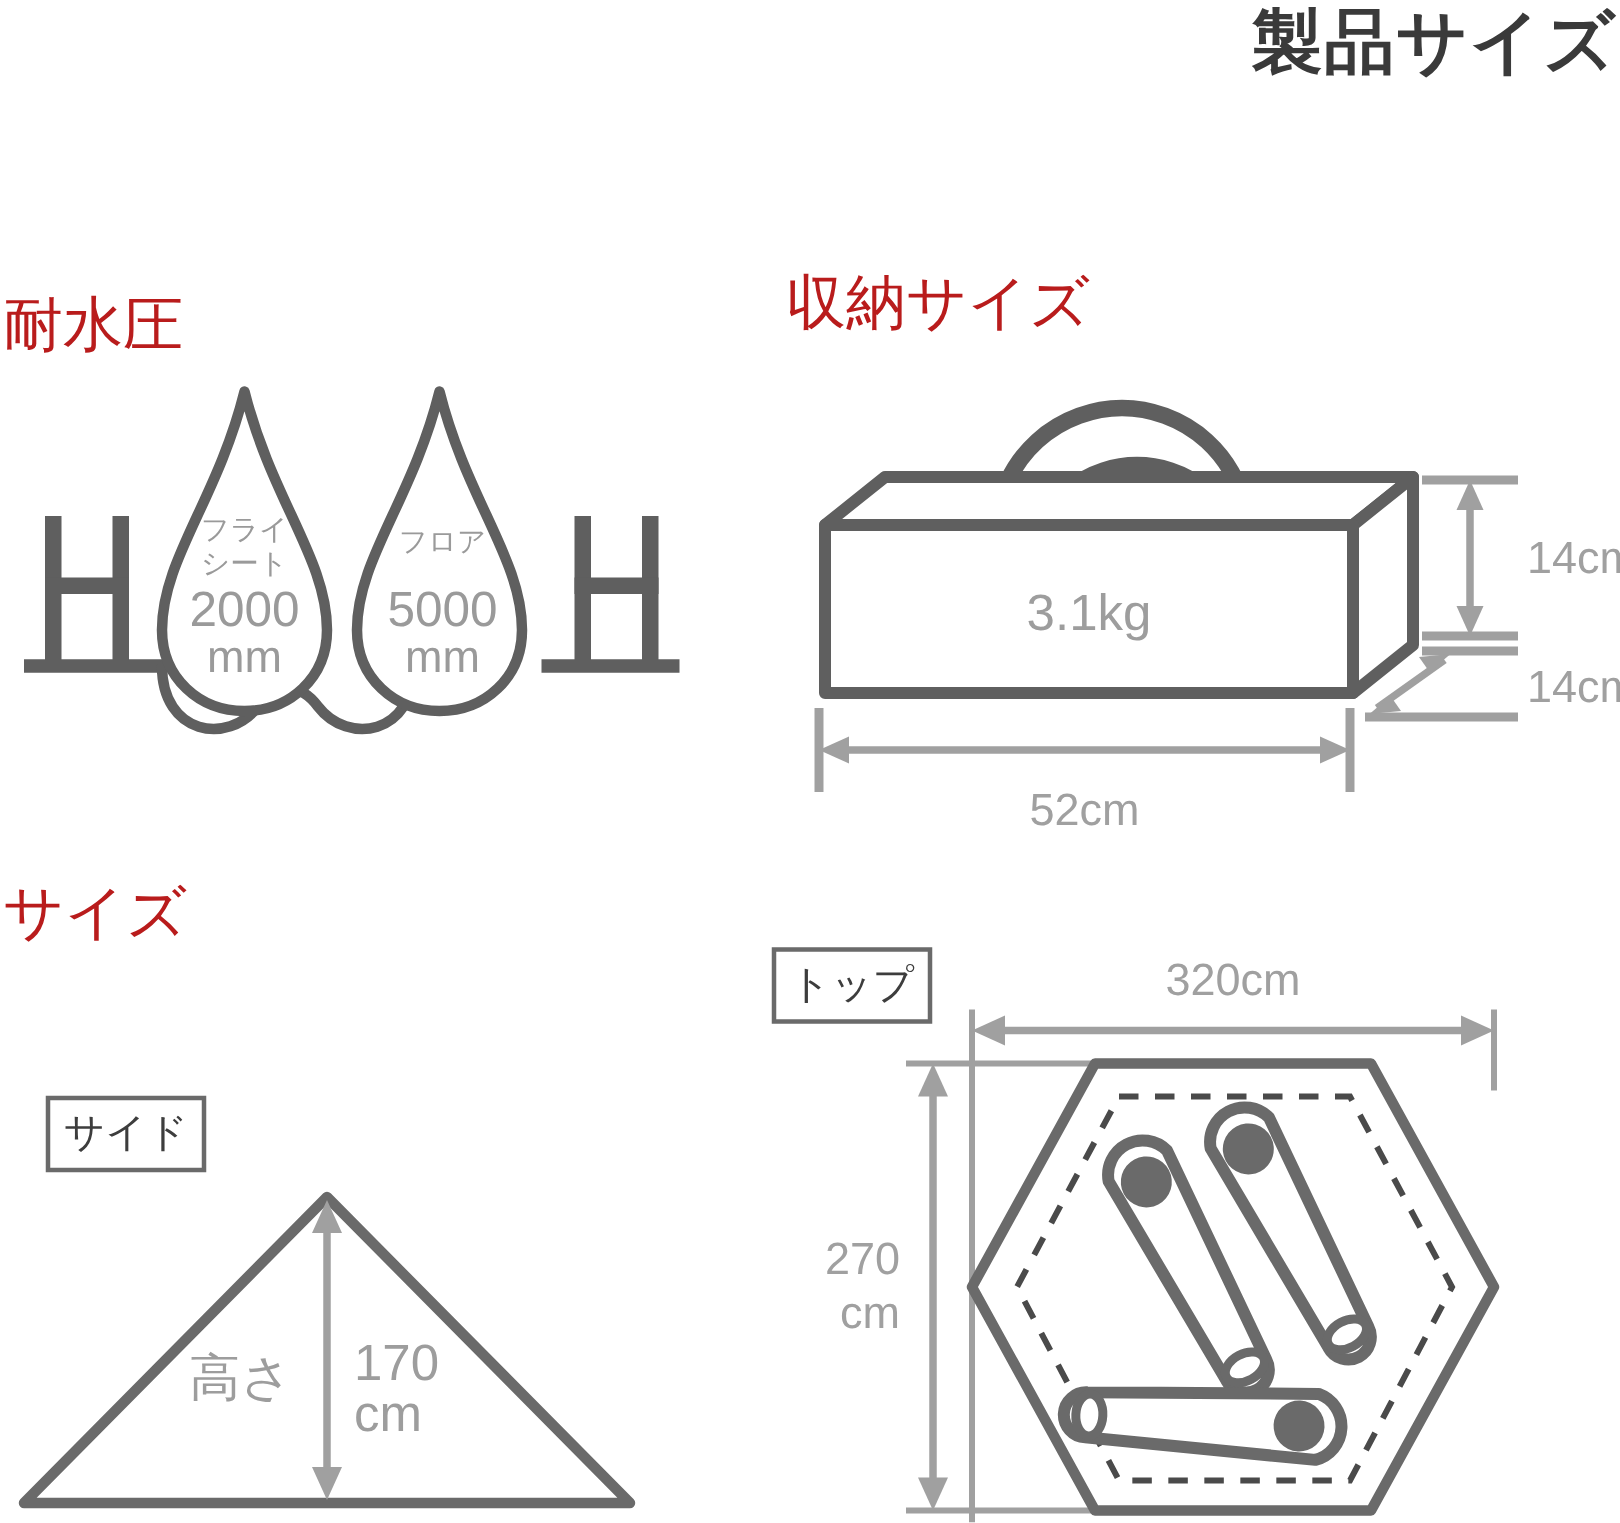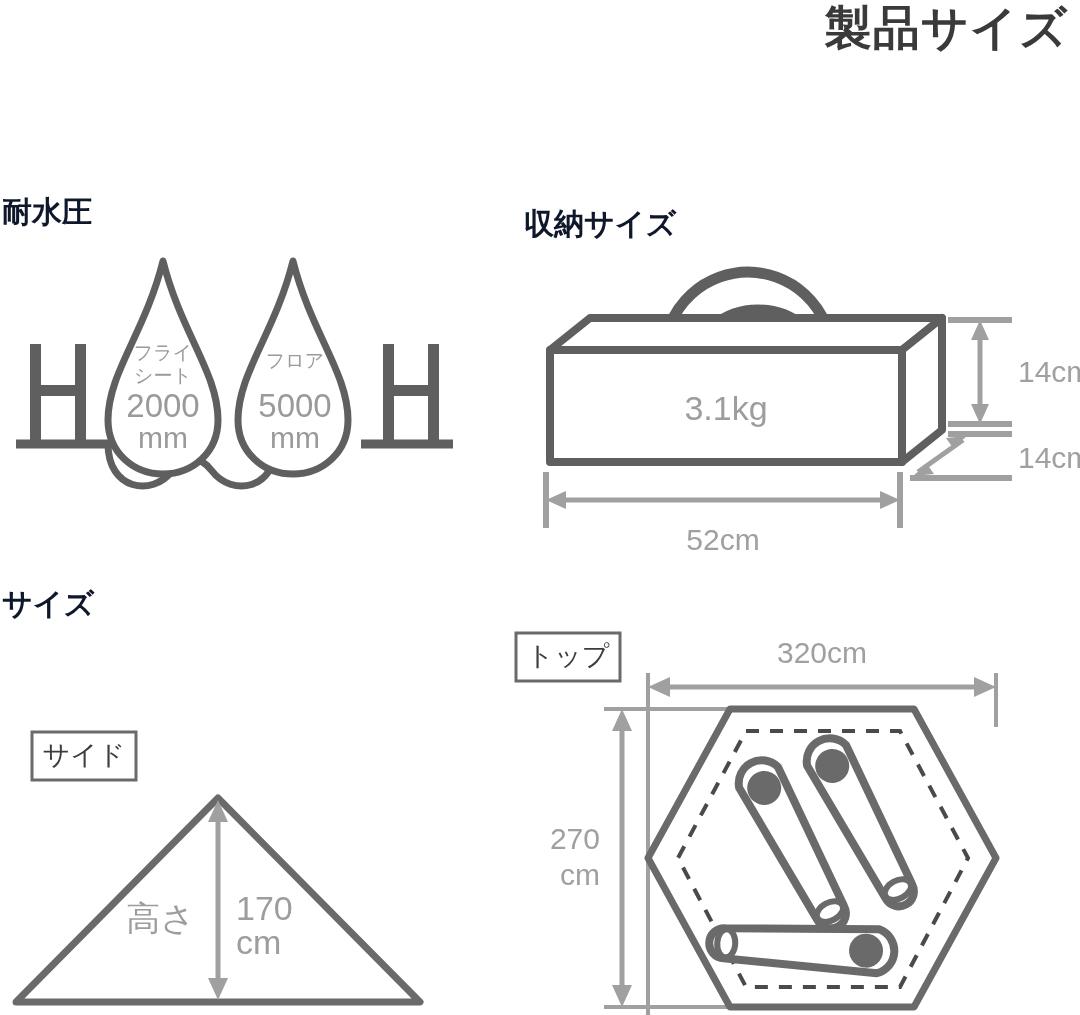--- a/index.html
+++ b/index.html
@@ -14,40 +14,40 @@
     font-family: "Liberation Sans", "DejaVu Sans", sans-serif;
     overflow: hidden;
   }
   .page {
     position: absolute;
     inset: 0;
   }
   
   #main-title {
     position: absolute;
-    right: 12px;
+    right: 2px;
     top: 4px;
     font-size: 47px;
     font-weight: 700;
     color: #3a3a3a;
     letter-spacing: 1px;
     line-height: 1;
     white-space: nowrap;
   }
   
   .section-heading {
     position: absolute;
-    font-size: 30px;
-    font-weight: 700;
-    color: #0f172a;
+    font-size: 40px;
+    font-weight: 400;
+    color: #b91c1c;
     line-height: 1;
     white-space: nowrap;
   }
   #heading-water   { left: 2px;   top: 197px; }
-  #heading-storage { left: 524px; top: 209px; }
+  #heading-storage { left: 524px; top: 182px; }
   #heading-size    { left: 2px;   top: 589px; }
 
   
   .fig {
     position: absolute;
     display: block;
   }
   #fig-water   { left: 0px;   top: 245px; }
   #fig-storage { left: 520px; top: 250px; }
   #fig-side    { left: 0px;   top: 700px; }

